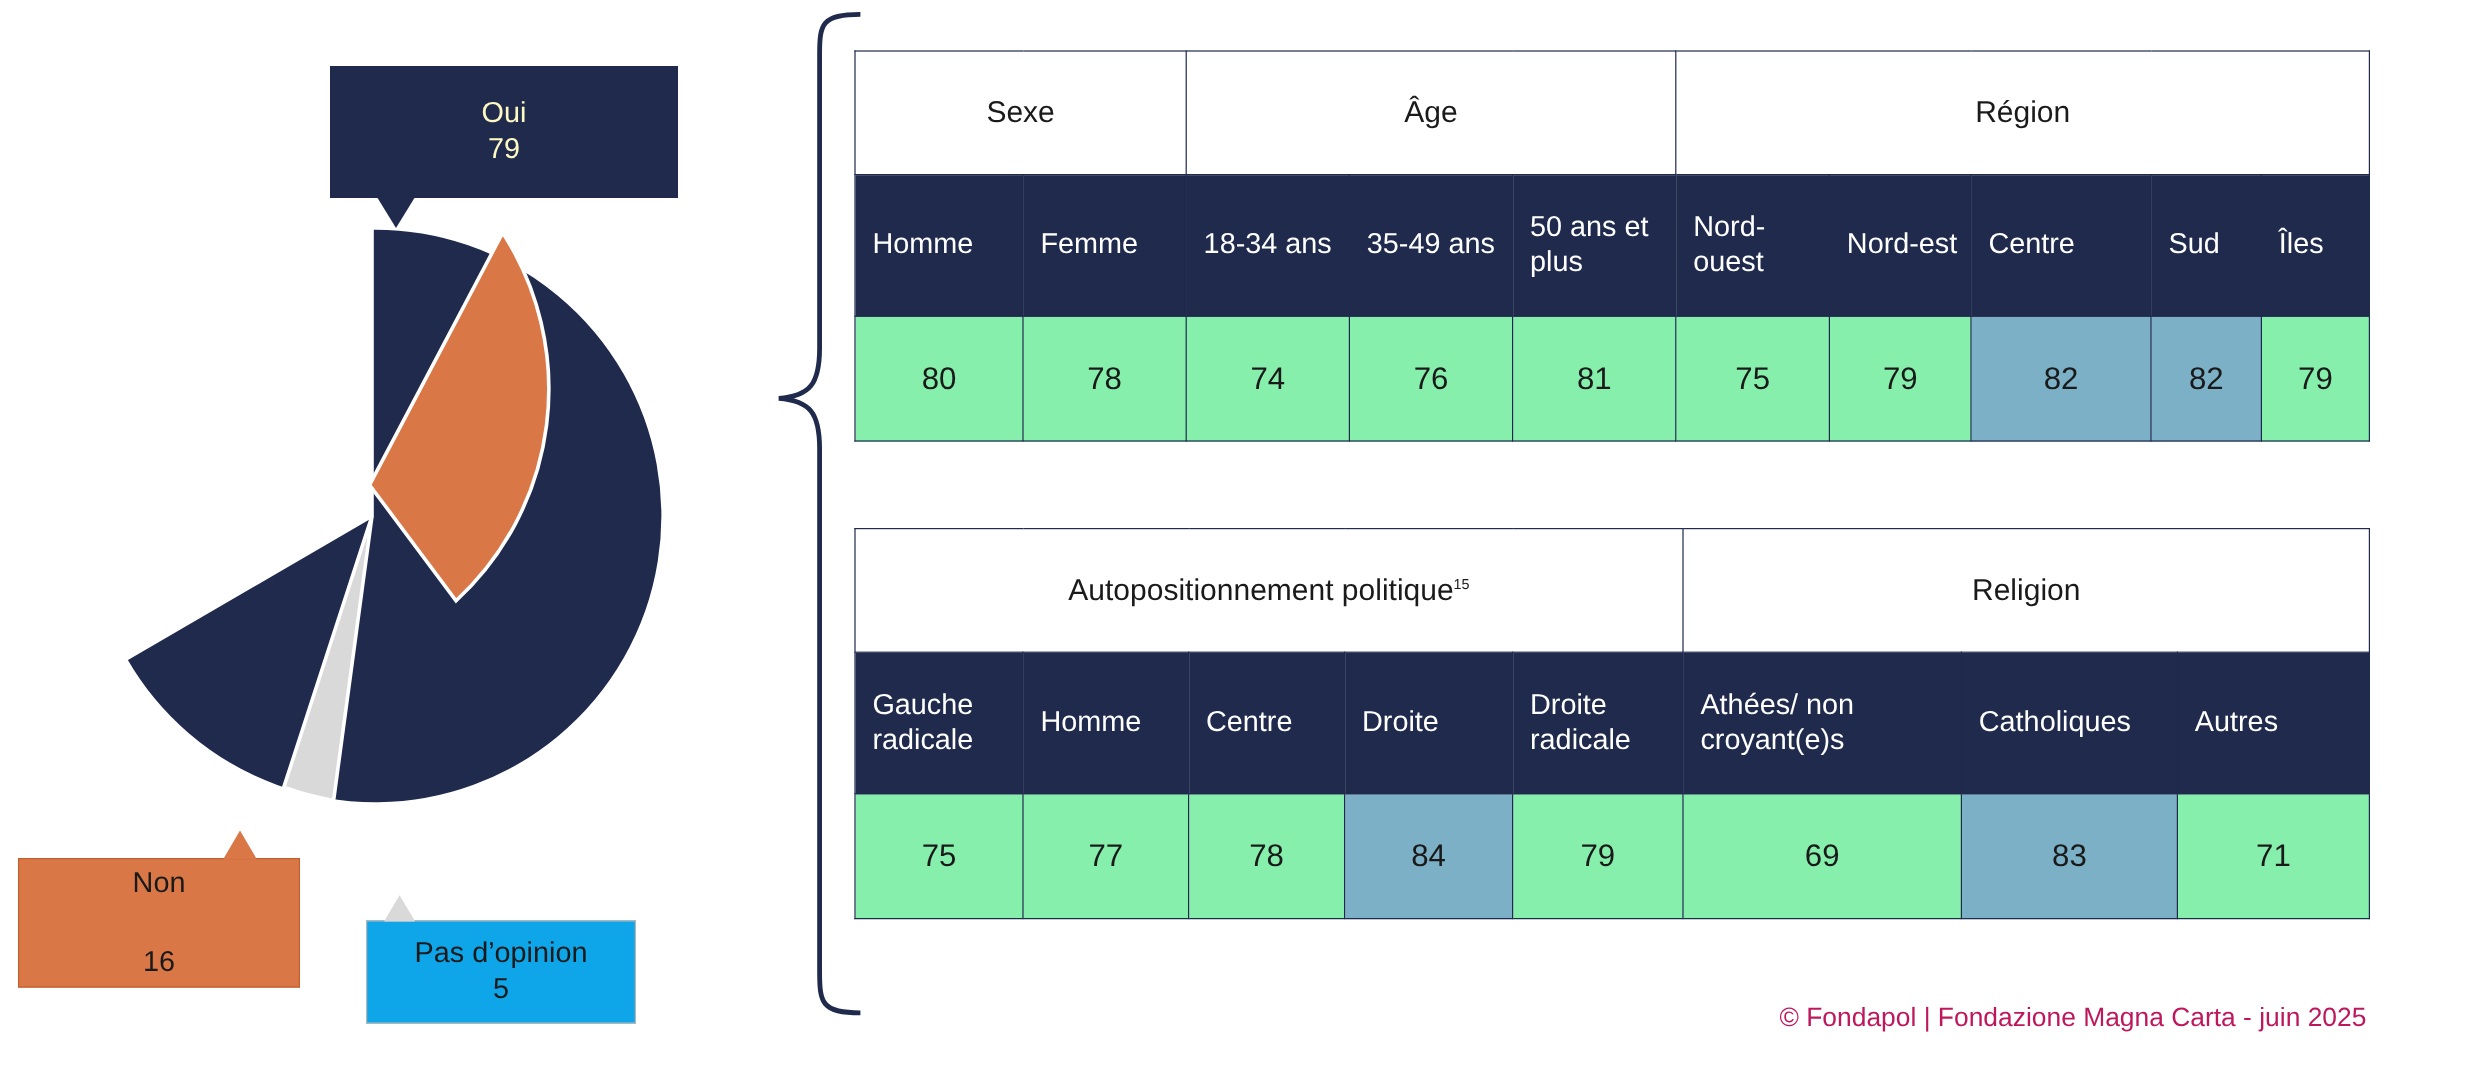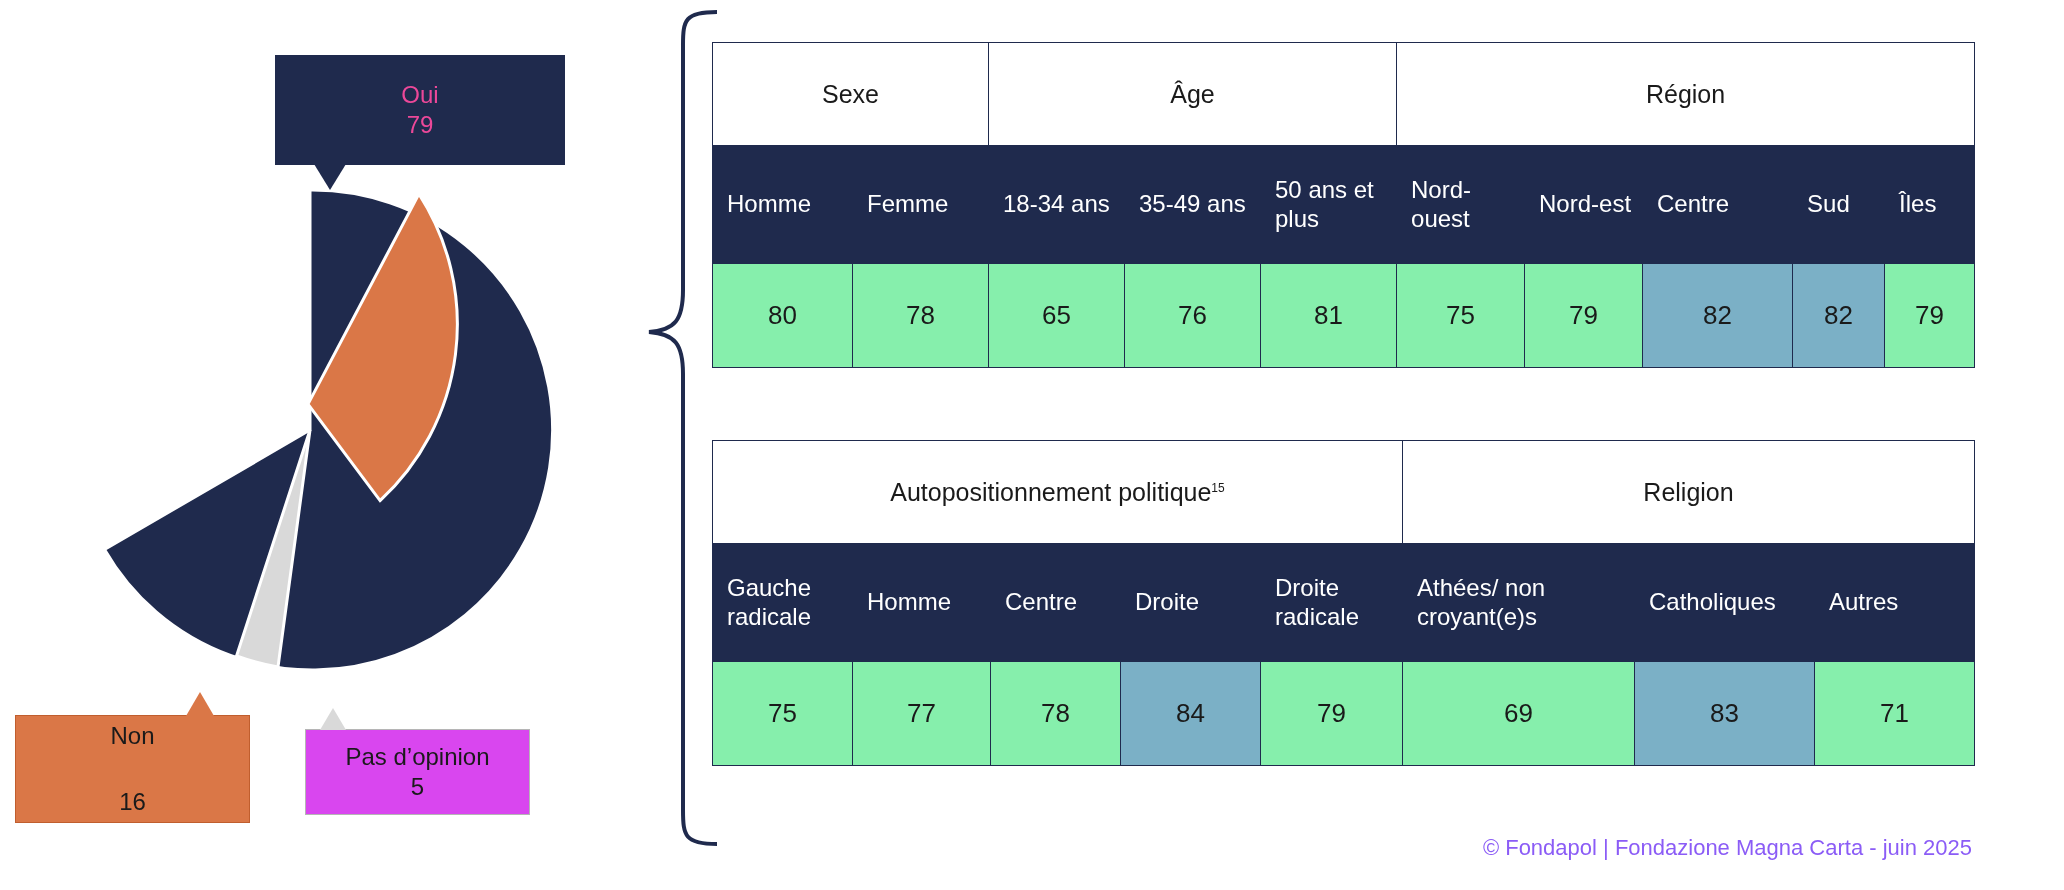--- a/index.html
+++ b/index.html
@@ -34,21 +34,21 @@
     line-height: 1.25;
     font-size: 24px;
   }
   .callout .cl-label { font-weight: 400; }
   .callout .cl-value { font-weight: 400; }
 
   #callout-oui {
     left: 275px; top: 55px;
     width: 290px; height: 110px;
     background: #1f2a4d;
-    color: #ec4899;
+    color: #fef9c3;
     border-color: #1f2a4d;
   }
   #callout-oui .tail {
     position: absolute;
     left: 38px; bottom: -26px;
     width: 0; height: 0;
     border-left: 16px solid transparent;
     border-right: 16px solid transparent;
     border-top: 26px solid #1f2a4d;
   }
@@ -64,23 +64,23 @@
   #callout-non .tail {
     position: absolute;
     left: 170px; top: -24px;
     width: 0; height: 0;
     border-left: 14px solid transparent;
     border-right: 14px solid transparent;
     border-bottom: 24px solid #da7747;
   }
 
   #callout-pas {
-    left: 305px; top: 729px;
+    left: 305px; top: 767px;
     width: 225px; height: 86px;
-    background: #d946ef;
+    background: #0ea5e9;
     color: #1a1a1a;
     border-color: #b5b5b5;
   }
   #callout-pas .tail {
     position: absolute;
     left: 14px; top: -22px;
     width: 0; height: 0;
     border-left: 13px solid transparent;
     border-right: 13px solid transparent;
     border-bottom: 22px solid #d9d9d9;
@@ -131,21 +131,21 @@
   .sup { font-size: 12px; vertical-align: super; }
 
   #table-1 { left: 712px; top: 42px; width: 1262px; }
   #table-2 { left: 712px; top: 440px; width: 1262px; }
 
   #footer {
     position: absolute;
     right: 92px;
     top: 835px;
     font-size: 22px;
-    color: #8b5cf6;
+    color: #be185d;
     white-space: nowrap;
   }
 </style>
 </head>
 <body>
 
 <div id="root">
 
   <div id="pie-panel">
 
@@ -209,21 +209,21 @@
         <td>50 ans et plus</td>
         <td>Nord-ouest</td>
         <td>Nord-est</td>
         <td>Centre</td>
         <td>Sud</td>
         <td>Îles</td>
       </tr>
       <tr class="val-row">
         <td>80</td>
         <td>78</td>
-        <td>65</td>
+        <td>74</td>
         <td>76</td>
         <td>81</td>
         <td>75</td>
         <td>79</td>
         <td class="hl">82</td>
         <td class="hl">82</td>
         <td>79</td>
       </tr>
     </tbody>
   </table>

